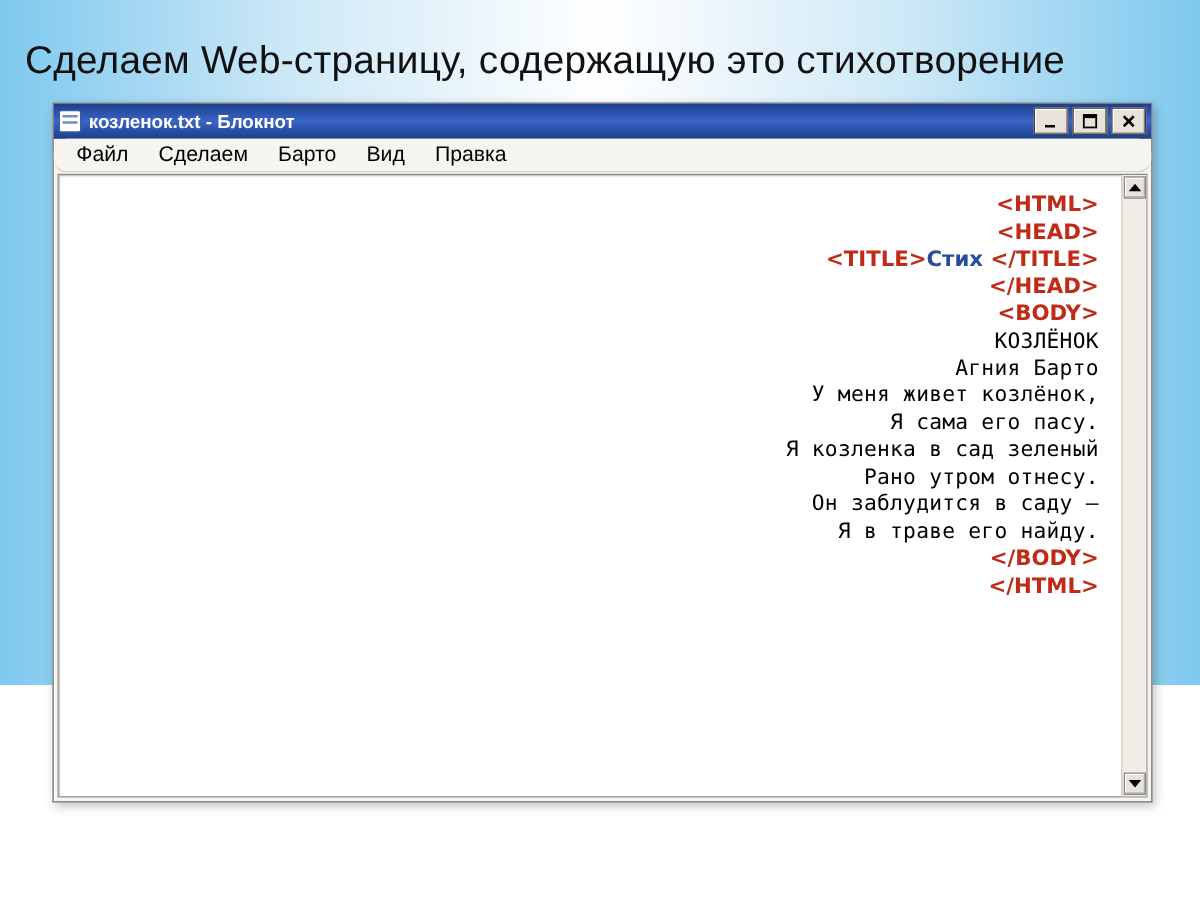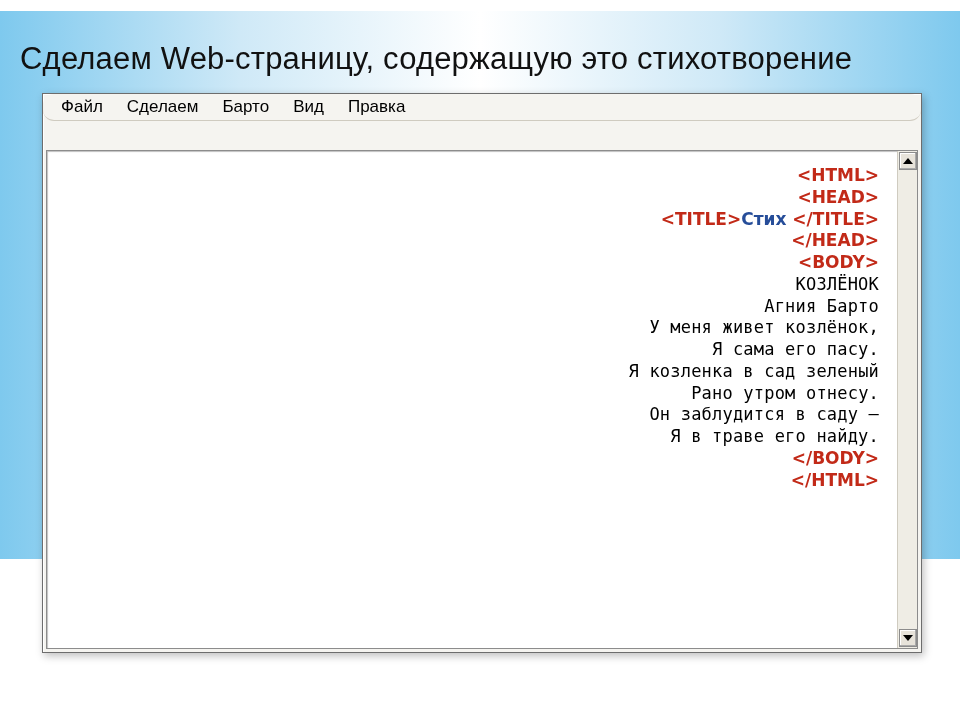--- a/index.html
+++ b/index.html
@@ -14,21 +14,20 @@
     width: 960px;
     height: 548px;
     background: linear-gradient(to right,
       #7ec9ee 0%,
       #cfe9f7 25%,
       #ffffff 50%,
       #cfe9f7 75%,
       #7ec9ee 100%);
     position: relative;
     box-sizing: border-box;
-    margin-top: 11px;
   }
   .heading {
     position: absolute;
     left: 20px;
     top: 30px;
     right: 20px;
     font-size: 31px;
     color: #111;
     letter-spacing: 0.2px;
   }
@@ -175,20 +174,43 @@
 </style>
 </head>
 <body>
 
 <div class="slide">
 
   <div class="heading">Сделаем Web-страницу, содержащую это стихотворение</div>
 
   <div class="window">
 
+    <div class="titlebar">
+      <span class="doc-icon"></span>
+      <span class="title-text">козленок.txt - Блокнот</span>
+      <div class="win-buttons">
+        <div class="win-btn">
+          <svg viewBox="0 0 12 12">
+              <rect x="1" y="9" width="8" height="2" fill="#000"></rect>
+            </svg>
+        </div>
+        <div class="win-btn">
+          <svg viewBox="0 0 12 12">
+              <rect x="1" y="1" width="10" height="10" fill="none" stroke="#000" stroke-width="1.5"></rect>
+              <rect x="1" y="1" width="10" height="2.5" fill="#000"></rect>
+            </svg>
+        </div>
+        <div class="win-btn">
+          <svg viewBox="0 0 12 12">
+              <line x1="2" y1="2" x2="10" y2="10" stroke="#000" stroke-width="2"></line>
+              <line x1="10" y1="2" x2="2" y2="10" stroke="#000" stroke-width="2"></line>
+            </svg>
+        </div>
+      </div>
+    </div>
 
     <div class="menubar">
       <span class="menu-item">Файл</span>
       <span class="menu-item">Сделаем</span>
       <span class="menu-item">Барто</span>
       <span class="menu-item">Вид</span>
       <span class="menu-item">Правка</span>
     </div>
 
     <div class="client">

